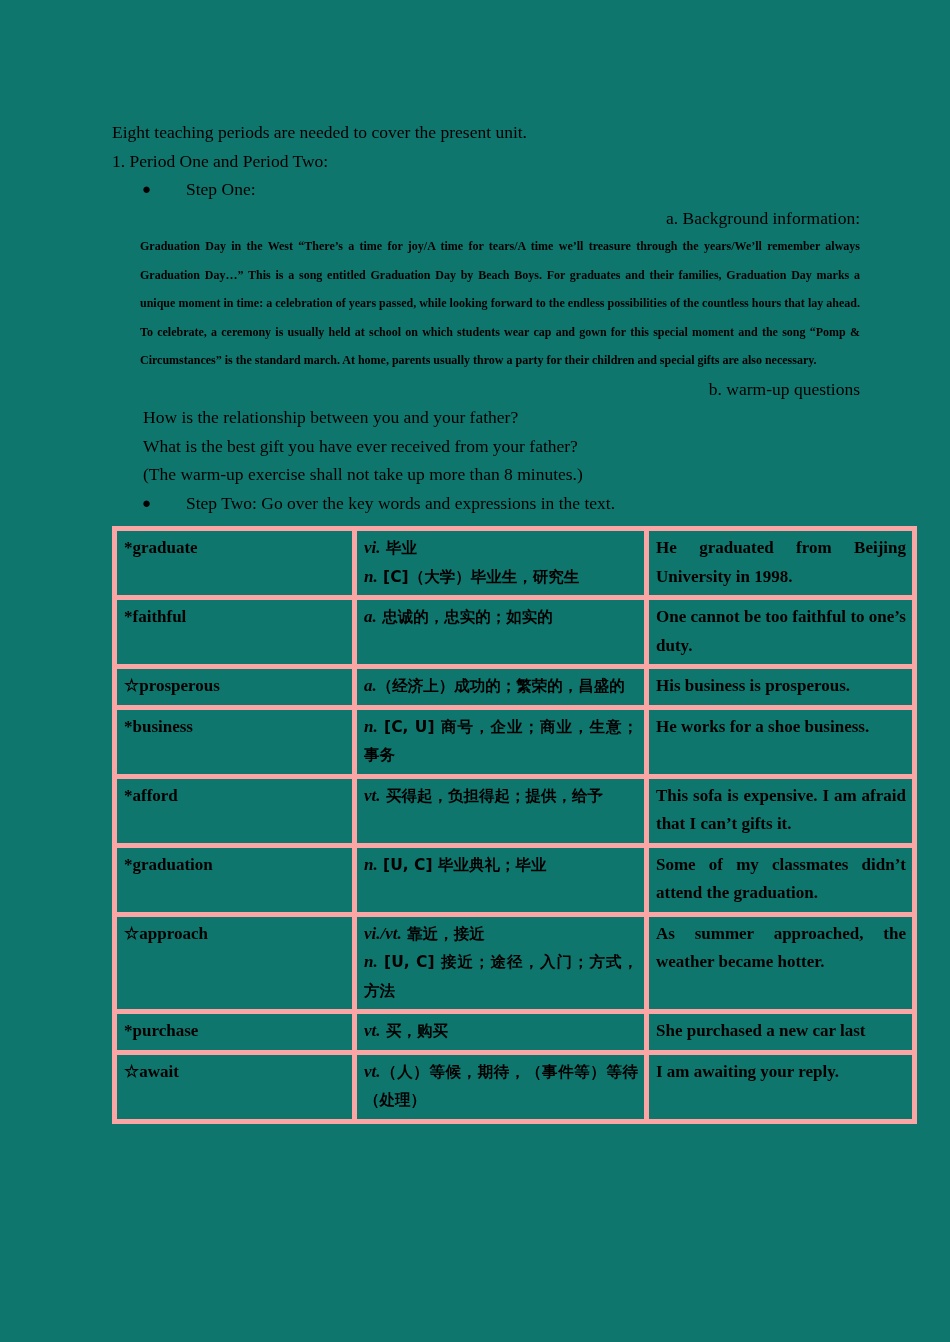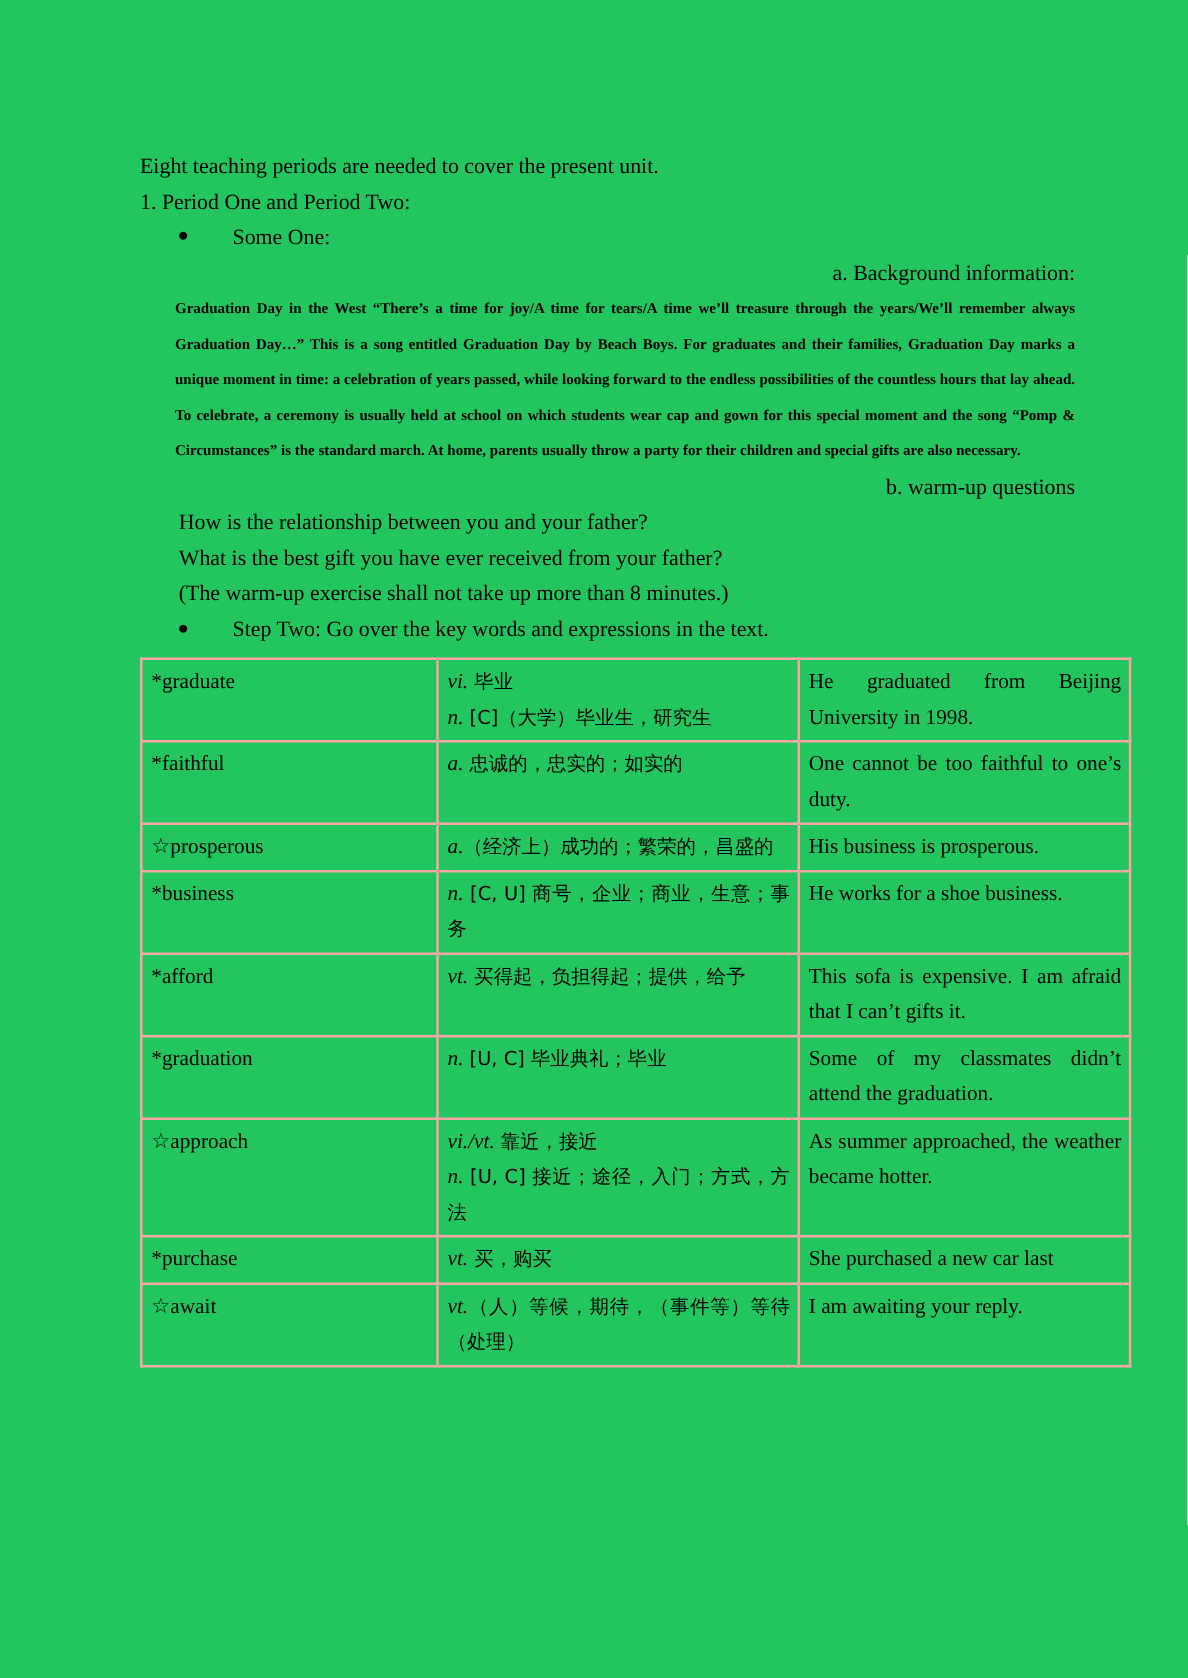--- a/index.html
+++ b/index.html
@@ -9,21 +9,21 @@
     background: #ffffff;
   }
   body {
     font-family: "Liberation Serif", "DejaVu Serif", serif;
     color: #000000;
   }
   .page {
     position: relative;
     width: 950px;
     height: 1342px;
-    background: #22c55e;
+    background: #0f766e;
     box-sizing: border-box;
     overflow: hidden;
   }
   .content {
     position: absolute;
     left: 112px;
     top: 118px;
     width: 748px;
   }
 
@@ -74,25 +74,26 @@
 
   
   table.vocab {
     margin-top: 9px;
     border-collapse: collapse;
     table-layout: fixed;
     width: 746px;
     margin-left: 0;
   }
   table.vocab td {
-    border: 2px solid #fca5a5;
+    border: 5px solid #fca5a5;
     vertical-align: top;
     padding: 3px 6px 4px 7px;
     font-size: 17px;
     line-height: 28.5px;
+    font-weight: bold;
   }
   td.col-word   { width: 222px; }
   td.col-def    { width: 274px; }
   td.col-sent   { width: 250px; text-align: justify; text-justify: inter-word; }
 
   .def-line { display: block; white-space: normal; }
   .pos {
     font-style: italic;
     font-family: "Liberation Serif", "DejaVu Serif", serif;
   }
@@ -107,21 +108,21 @@
 
 <div class="page">
   <div class="content">
 
     <p class="line">Eight teaching periods are needed to cover the present unit.</p>
 
     <p class="line">1. Period One and Period Two:</p>
 
     <div class="bullet-line">
       <span class="bullet-dot">●</span>
-      <span class="bullet-text">Some One:</span>
+      <span class="bullet-text">Step One:</span>
     </div>
 
     <p class="line line-indent-sm">a. Background information:</p>
 
     <p class="para first-line-flush">Graduation Day in the West   “There’s a time for joy/A time for tears/A time we’ll treasure through the years/We’ll remember always Graduation Day…” This is a song entitled Graduation Day by Beach Boys. For graduates and their families, Graduation Day marks a unique moment in time: a celebration of years passed, while looking forward to the endless possibilities of the countless hours that lay ahead. To celebrate, a ceremony is usually held at school on which students wear cap and gown for this special moment and the song “Pomp &amp; Circumstances” is the standard march. At home, parents usually throw a party for their children and special gifts are also necessary.</p>
 
     <p class="line line-indent-sm">b. warm-up questions</p>
 
     <p class="line line-indent-q">How is the relationship between you and your father?</p>
 

